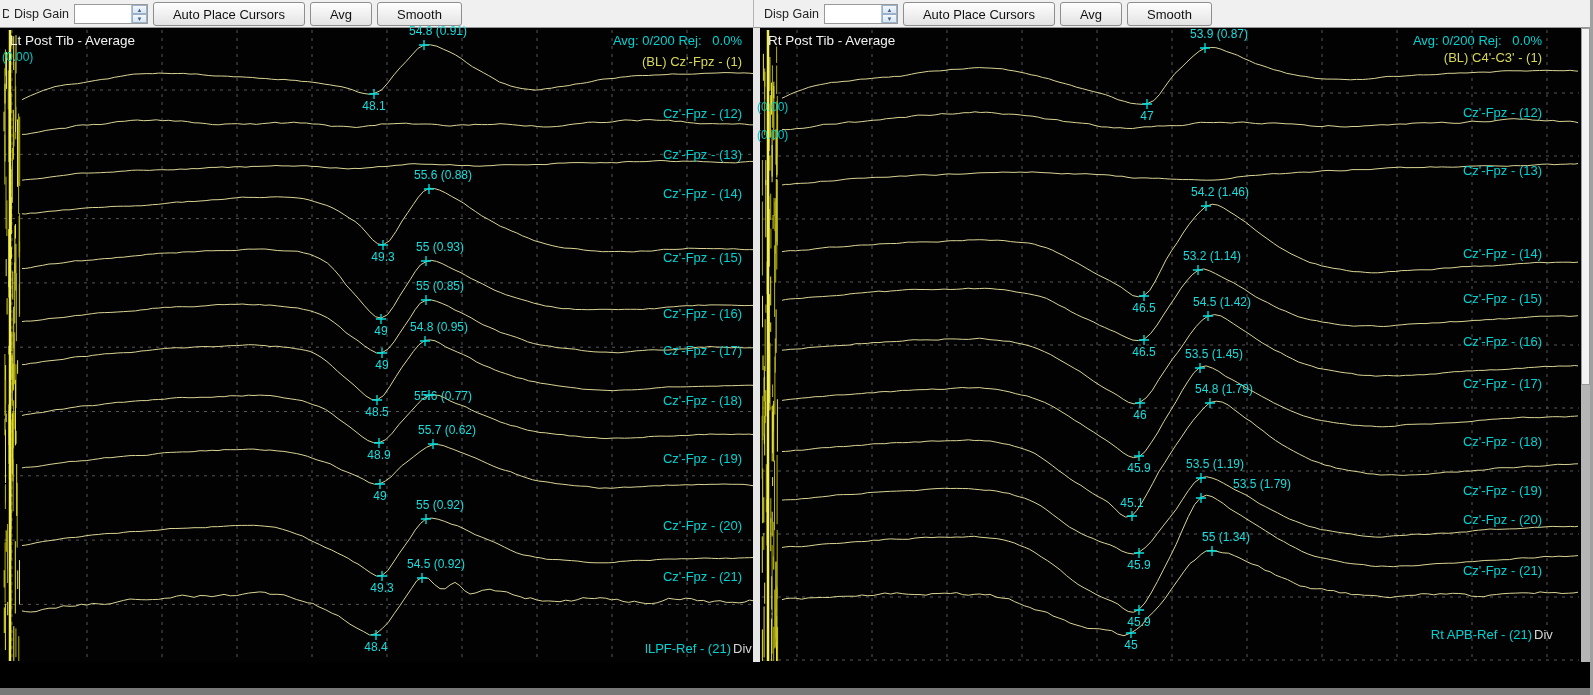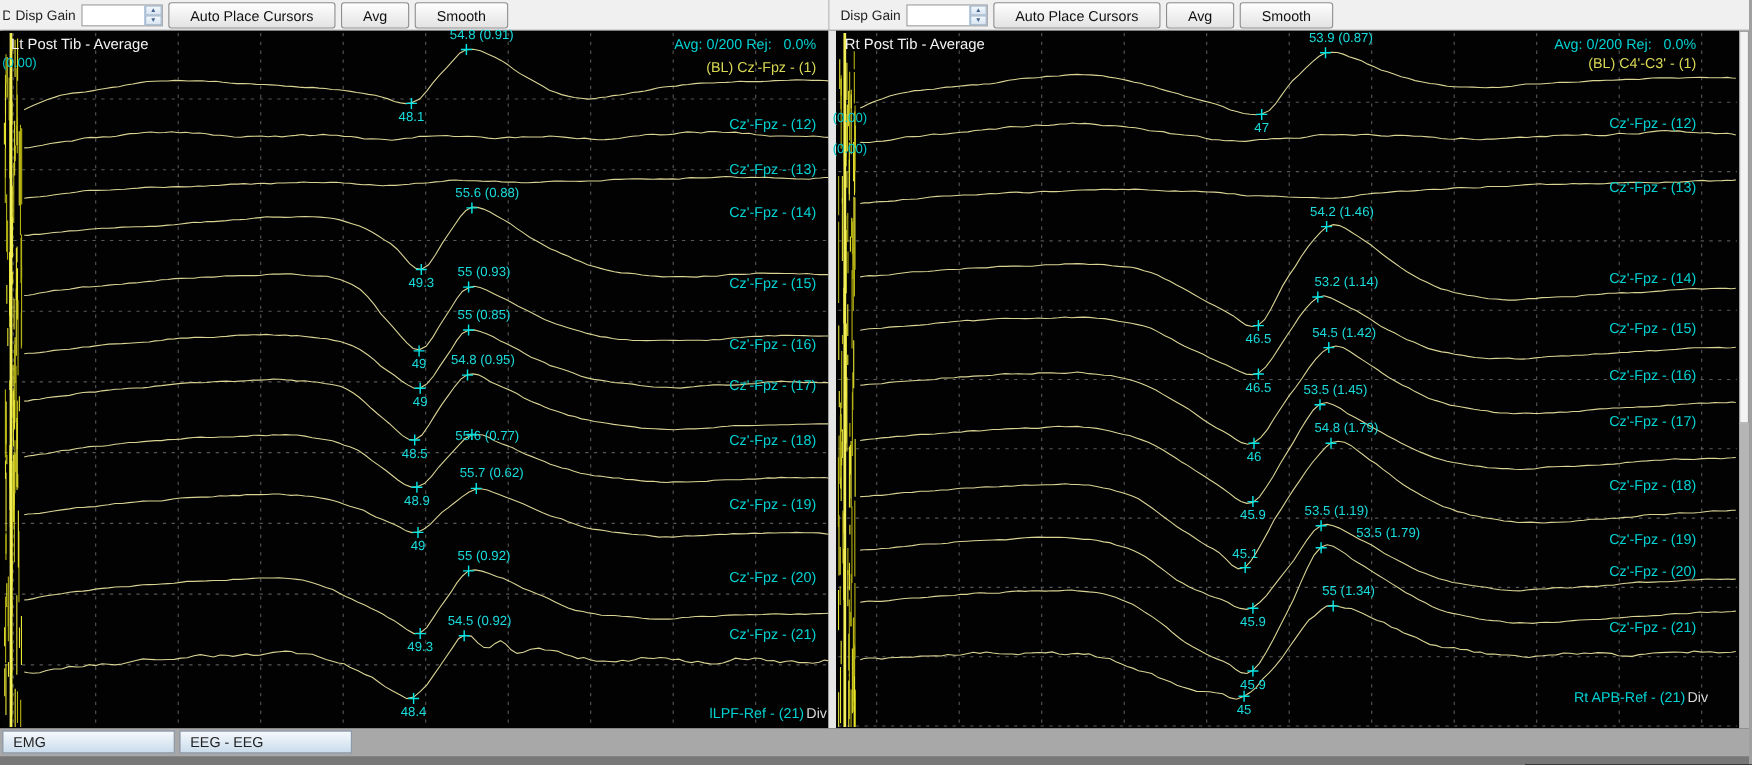--- a/index.html
+++ b/index.html
@@ -463,44 +463,40 @@
       <span class="ch-label" style="left: 1542px; top: 253px;">Cz'-Fpz - (14)</span>
       <span class="ch-label" style="left: 1542px; top: 298px;">Cz'-Fpz - (15)</span>
       <span class="ch-label" style="left: 1542px; top: 341px;">Cz'-Fpz - (16)</span>
       <span class="ch-label" style="left: 1542px; top: 383px;">Cz'-Fpz - (17)</span>
       <span class="ch-label" style="left: 1542px; top: 441px;">Cz'-Fpz - (18)</span>
       <span class="ch-label" style="left: 1542px; top: 490px;">Cz'-Fpz - (19)</span>
       <span class="ch-label" style="left: 1542px; top: 519px;">Cz'-Fpz - (20)</span>
       <span class="ch-label" style="left: 1542px; top: 570px;">Cz'-Fpz - (21)</span>
       <span class="pk-label" style="left: 1219px; top: 41px;">53.9 (0.87)</span>
       <span class="pk-label" style="left: 1220px; top: 199px;">54.2 (1.46)</span>
-      <span class="pk-label" style="left: 1212px; top: 263px; margin-left: 12px;">53.2 (1.14)</span>
+      <span class="pk-label" style="left: 1212px; top: 263px;">53.2 (1.14)</span>
       <span class="pk-label" style="left: 1222px; top: 309px;">54.5 (1.42)</span>
       <span class="pk-label" style="left: 1214px; top: 361px;">53.5 (1.45)</span>
       <span class="pk-label" style="left: 1224px; top: 396px;">54.8 (1.79)</span>
       <span class="pk-label" style="left: 1215px; top: 471px;">53.5 (1.19)</span>
       <span class="pk-label" style="left: 1215px; top: 491px; margin-left: 47px;">53.5 (1.79)</span>
       <span class="pk-label" style="left: 1226px; top: 544px;">55 (1.34)</span>
       <span class="tr-label" style="left: 1147px; top: 109px;">47</span>
       <span class="tr-label" style="left: 1144px; top: 301px;">46.5</span>
       <span class="tr-label" style="left: 1144px; top: 345px;">46.5</span>
       <span class="tr-label" style="left: 1140px; top: 408px;">46</span>
       <span class="tr-label" style="left: 1139px; top: 461px;">45.9</span>
       <span class="tr-label" style="left: 1132px; top: 496px;">45.1</span>
       <span class="tr-label" style="left: 1139px; top: 558px;">45.9</span>
       <span class="tr-label" style="left: 1139px; top: 615px;">45.9</span>
       <span class="tr-label" style="left: 1131px; top: 638px;">45</span>
       <span class="zero-label" style="left: 757px; top: 107px;">(0.00)</span>
       <span class="zero-label" style="left: 757px; top: 135px;">(0.00)</span>
     </div>
 
-  <div class="tabbar">
-    <span class="tab" style="left:2px;width:157px">EMG</span>
-    <span class="tab" style="left:163px;width:157px">EEG - EEG</span>
-  </div>
   <div class="bottom-strip"></div>
 
   <div class="sb-track">
     <div class="sb-thumb"></div>
   </div>
   <div class="win-edge-r"></div>
 
 </div>
 
 </body></html>

